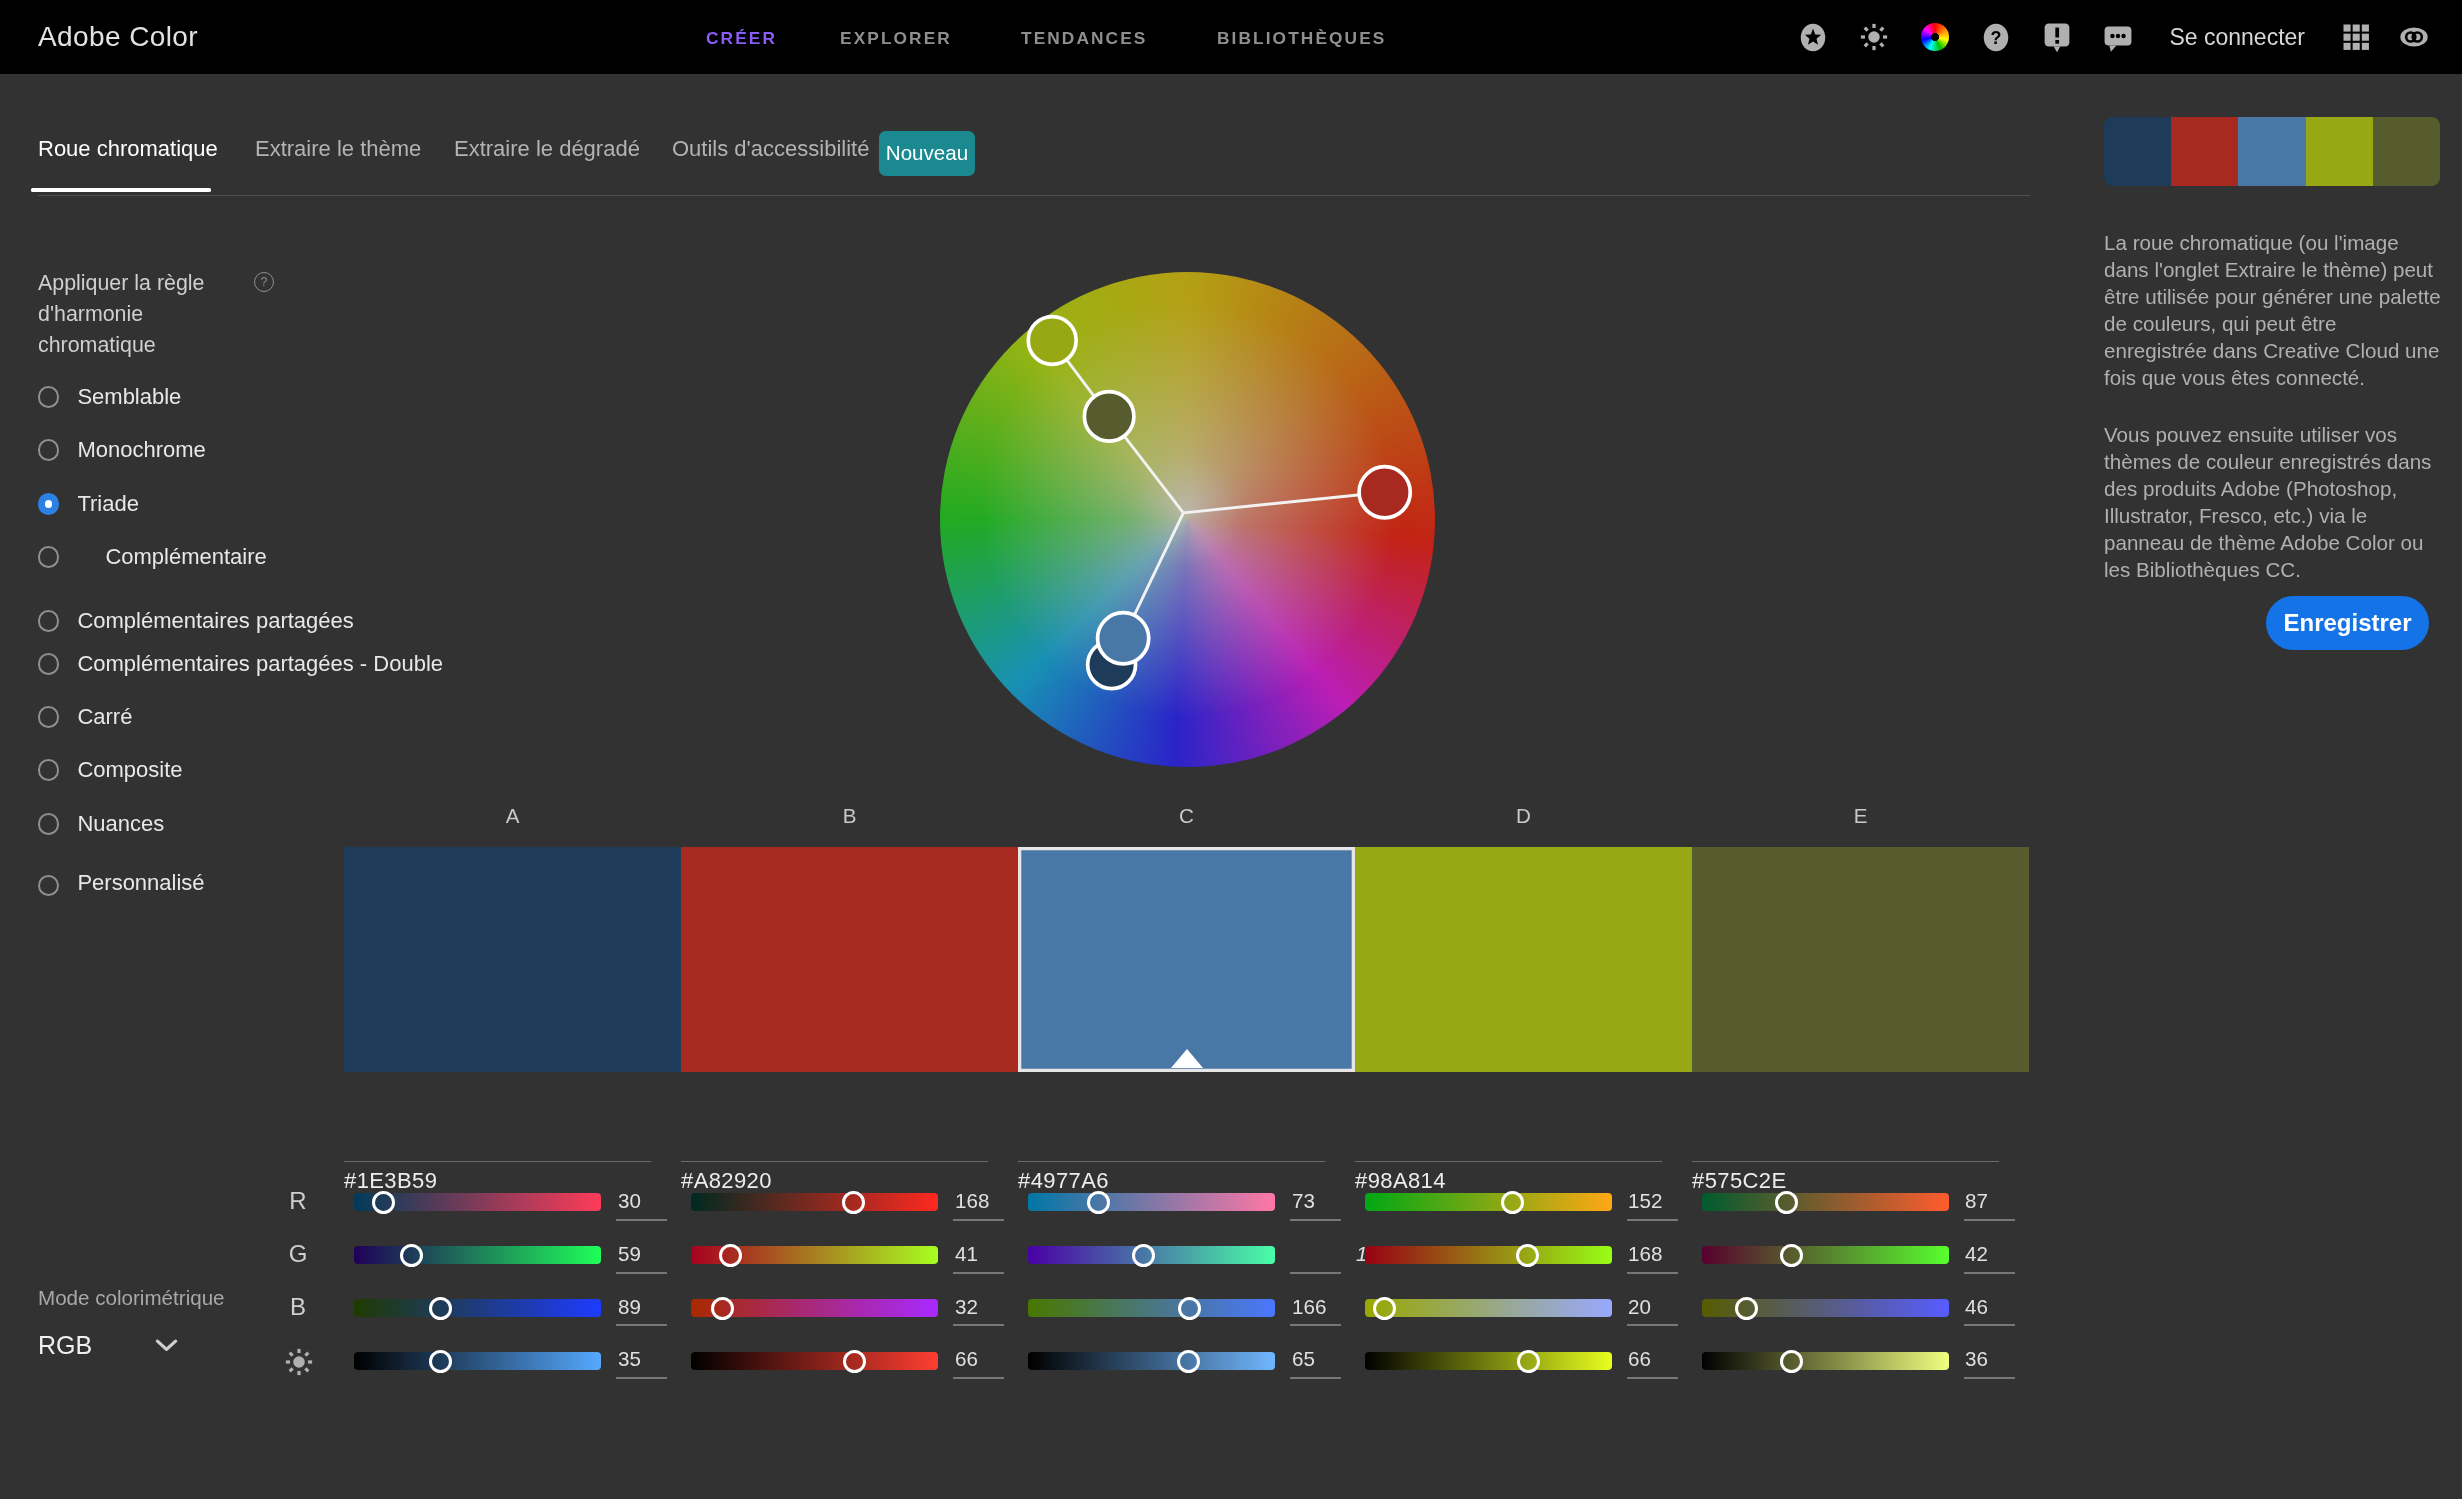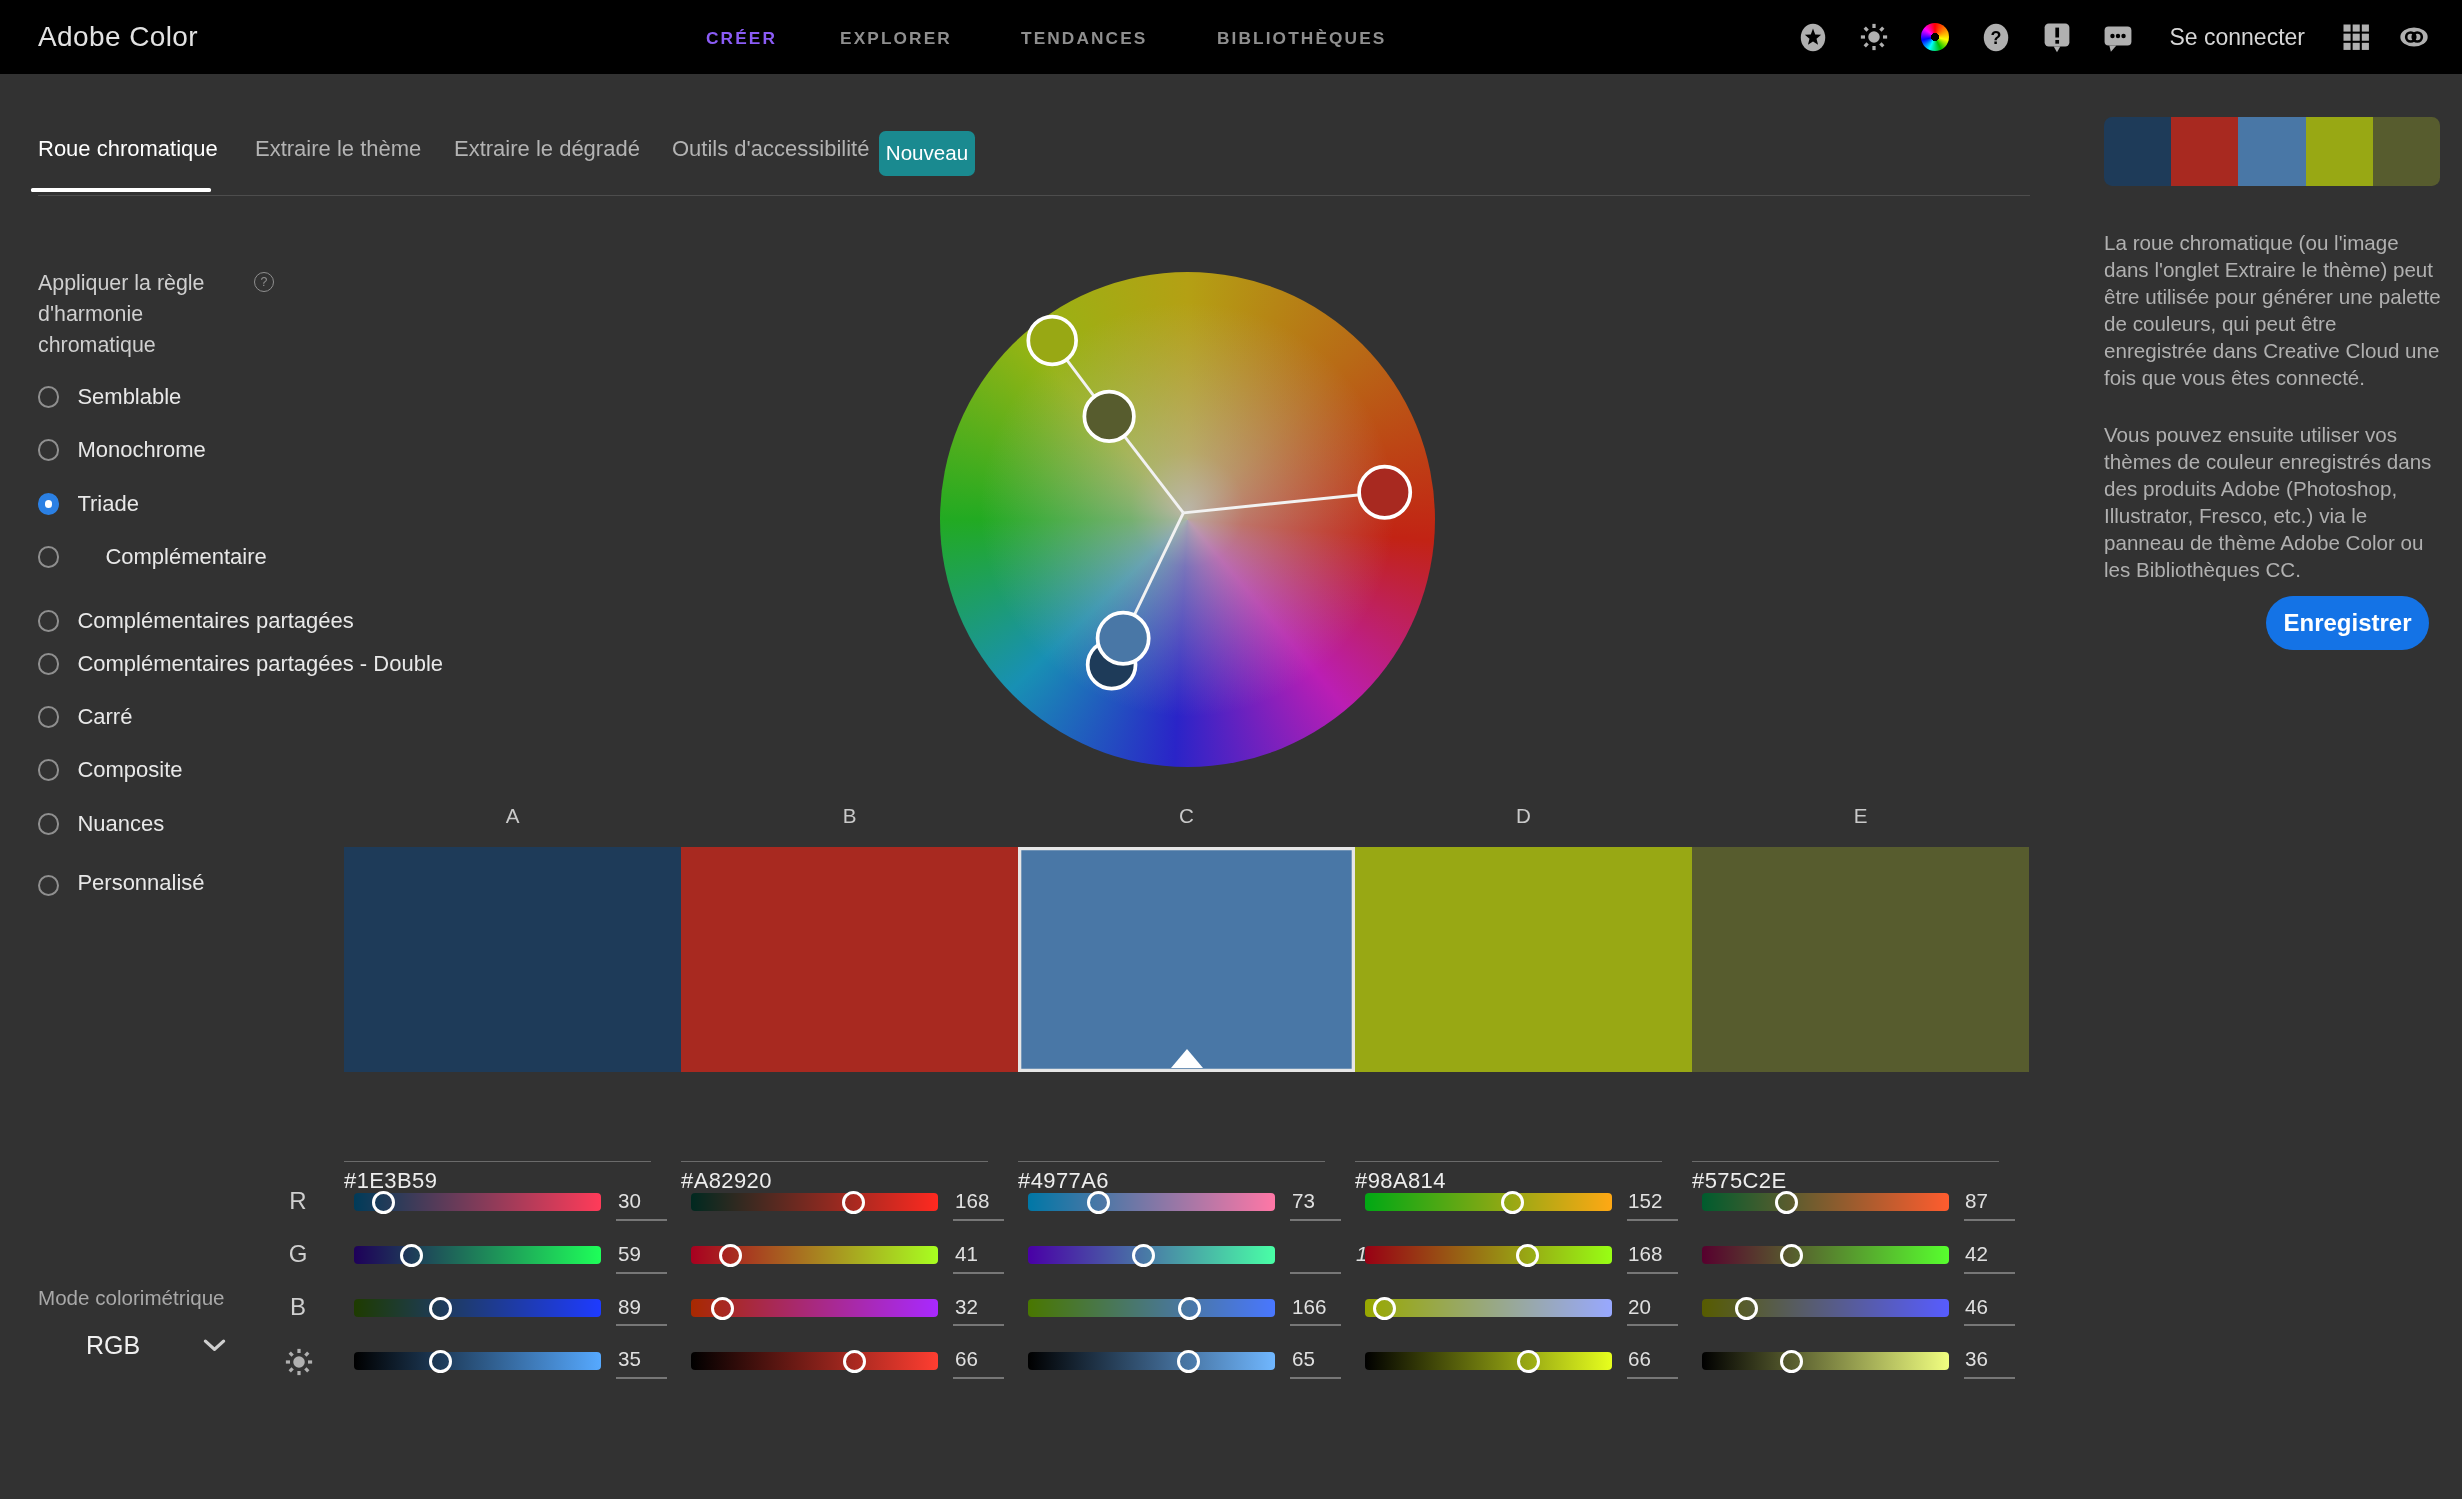--- a/index.html
+++ b/index.html
@@ -68,21 +68,21 @@
   .track { position:absolute; width:247px; height:18px; border-radius:4.1px; cursor:pointer; }
   .knob { position:absolute; top:-2.5px; width:23px; height:23px; border:3.3px solid #fff;
           border-radius:50%; background:transparent; }
   .sval { position:absolute; width:66px; font-size:20.6px; color:#e0e0e0; }
   .sval-line { position:absolute; width:51px; height:1.6px; background:#777; }
 
   
   .mode-label { position:absolute; left:38px; top:1286px; font-size:20.6px; color:#a8a8a8; }
   .mode-select { position:absolute; left:38px; top:1326px; width:148px; height:38px;
                  display:flex; align-items:center; cursor:pointer; }
-  .mode-value { font-size:25px; color:#f0f0f0;margin-left:48px; }
+  .mode-value { font-size:25px; color:#f0f0f0; }
   .mode-chevron { margin-left:59px; }
 
   
   .palette-preview { position:absolute; left:2104px; top:117px; width:336px; height:69px;
                      border-radius:8.2px; overflow:hidden; display:flex; }
   .palette-preview div { flex:1; }
   .panel-text { position:absolute; left:2104px; top:229px; width:340px; }
   .panel-text p { font-size:20.6px; line-height:27px; color:#b0b0b0; margin-bottom:30px; }
   .save-btn { position:absolute; left:2266px; top:596px; width:163px; height:54px;
               border-radius:27px; border:none; color:#fff; font-size:24px; font-weight:bold;

